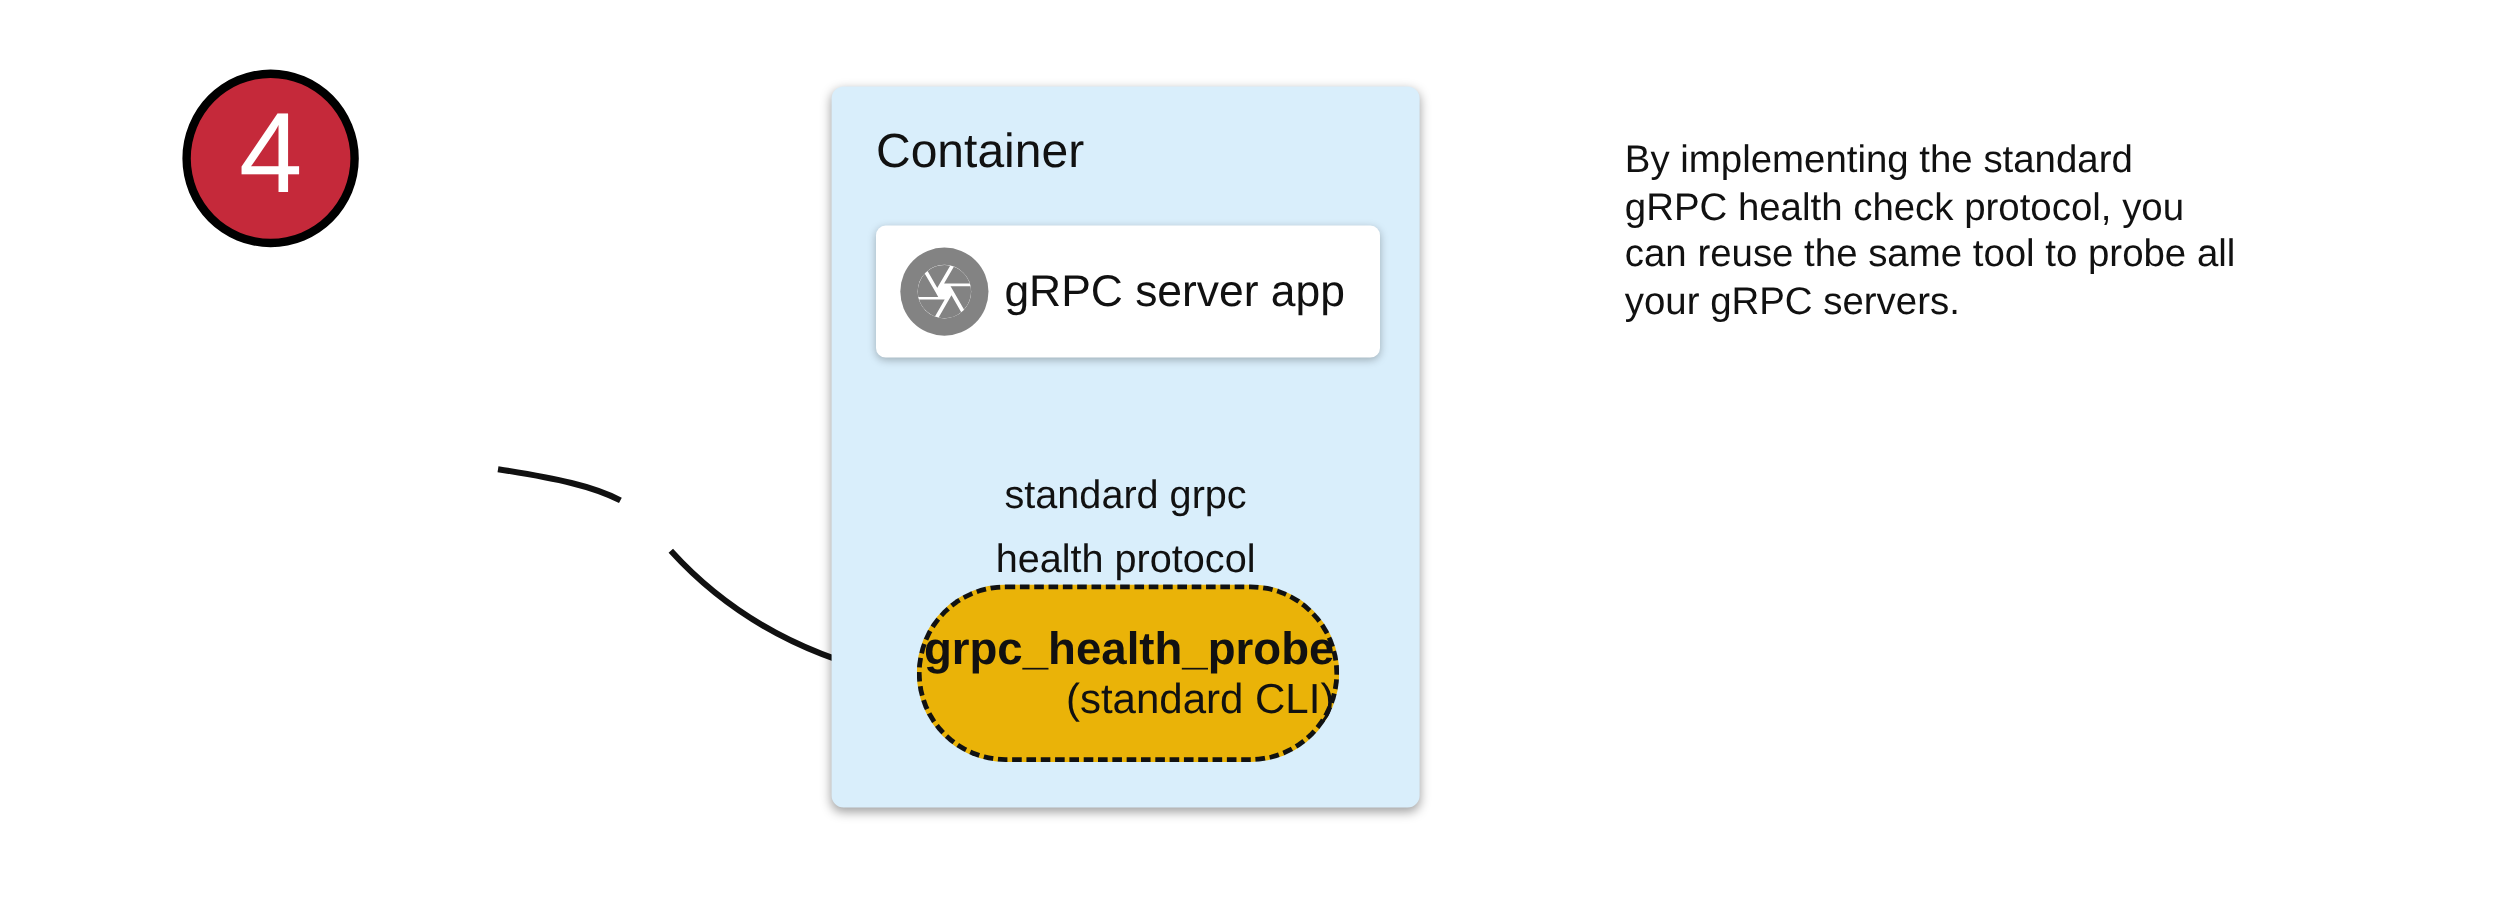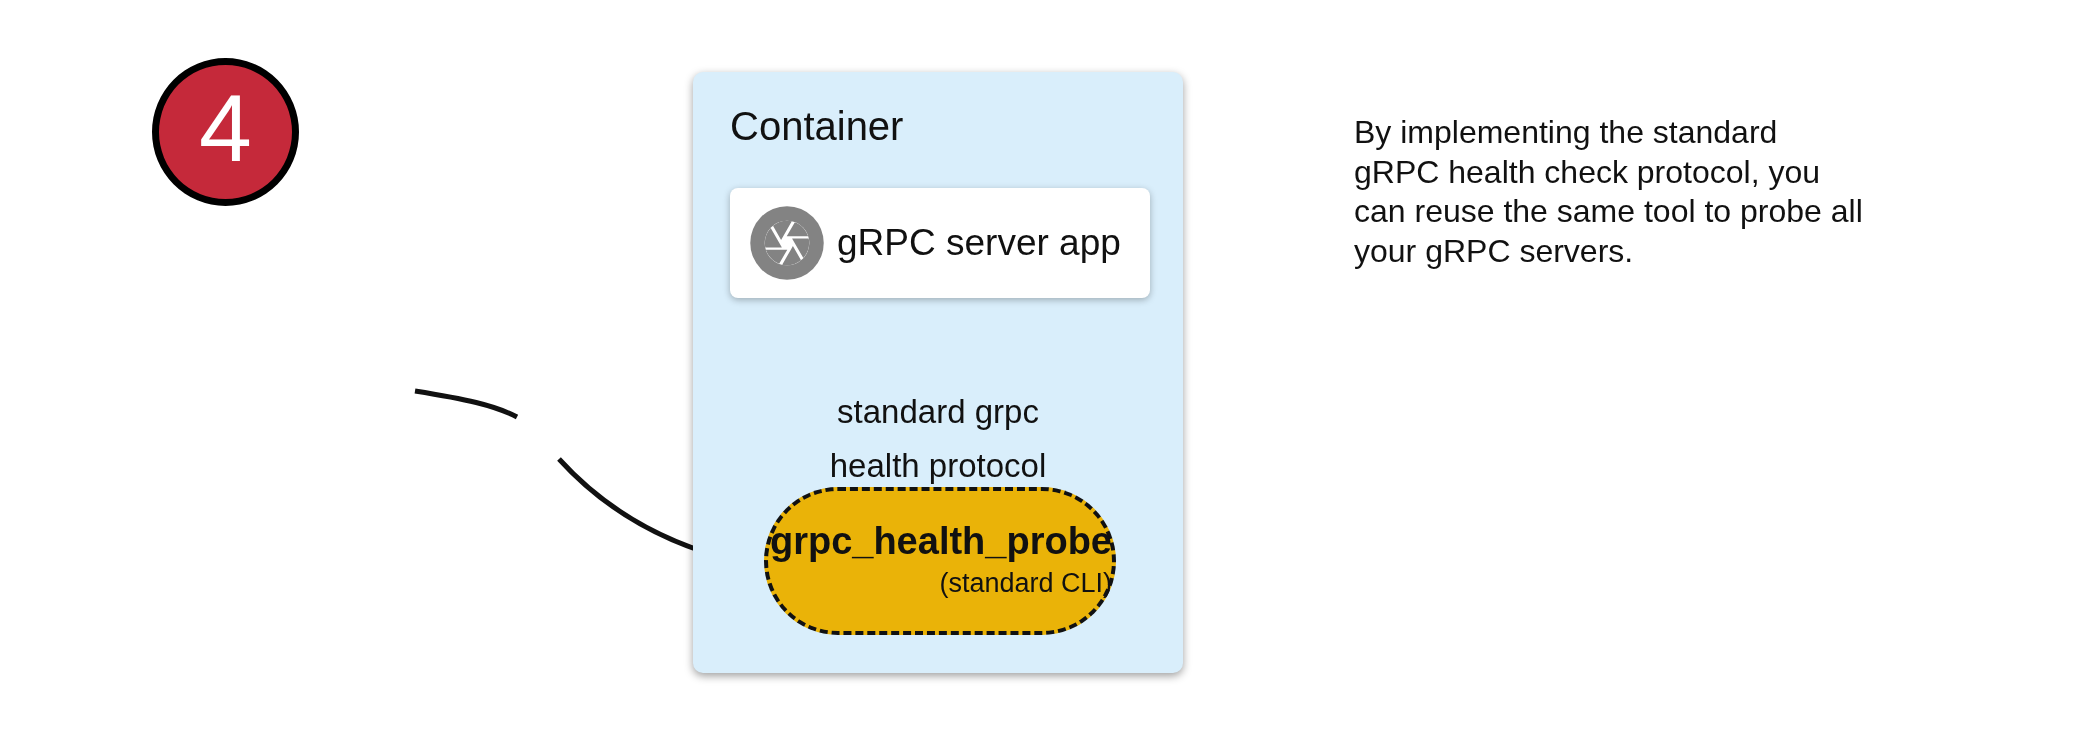--- a/index.html
+++ b/index.html
@@ -27,21 +27,21 @@
 
   .server-box { position:absolute; left:37px; top:116px; width:420px; height:110px;
     background:#ffffff; border-radius:8px; box-shadow:0 2px 7px rgba(0,0,0,0.28);
     display:flex; align-items:center; gap:12px; padding-left:19px; }
   .server-box .label { font-size:37px; }
 
   .probe-box { position:absolute; left:71px; top:415px; width:352px; height:148px;
     border:4px dashed #111; border-radius:74px;
     display:flex; flex-direction:column; align-items:center; justify-content:center; }
   .probe-title { font-size:38px; font-weight:bold; line-height:44px; }
-  .probe-sub { font-size:27px; line-height:40px; }
+  .probe-sub { font-size:35px; line-height:40px; }
 
   .protocol-label { position:absolute; left:777px; top:385px; width:322px;
     text-align:center; font-size:33px; line-height:54px; white-space:pre-line; }
 
   .note-text { position:absolute; left:1354px; top:113px; width:560px;
     font-size:32px; line-height:39.5px; white-space:pre-line; }
 </style>
 </head>
 <body>
 

